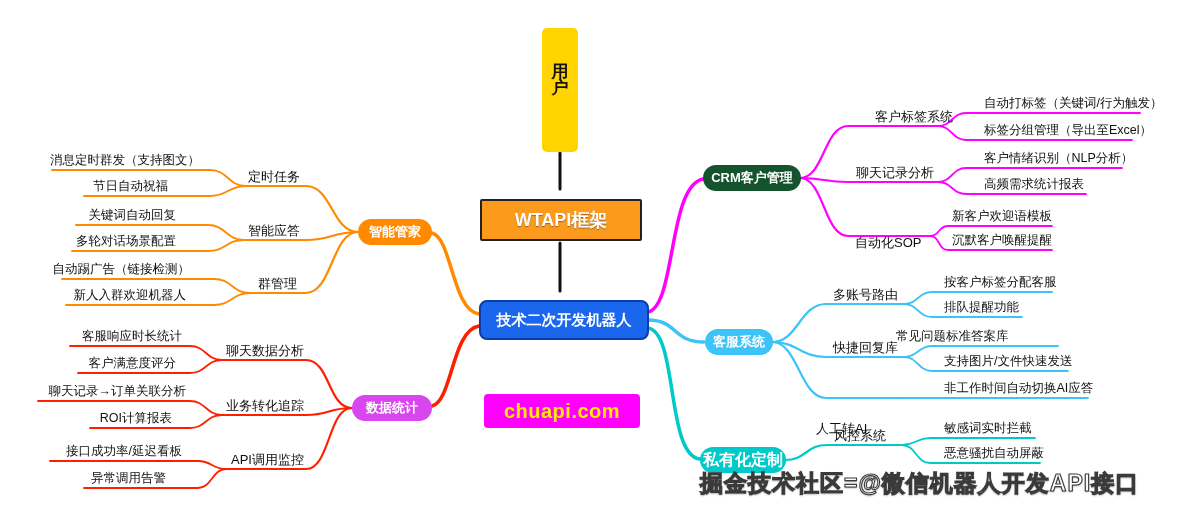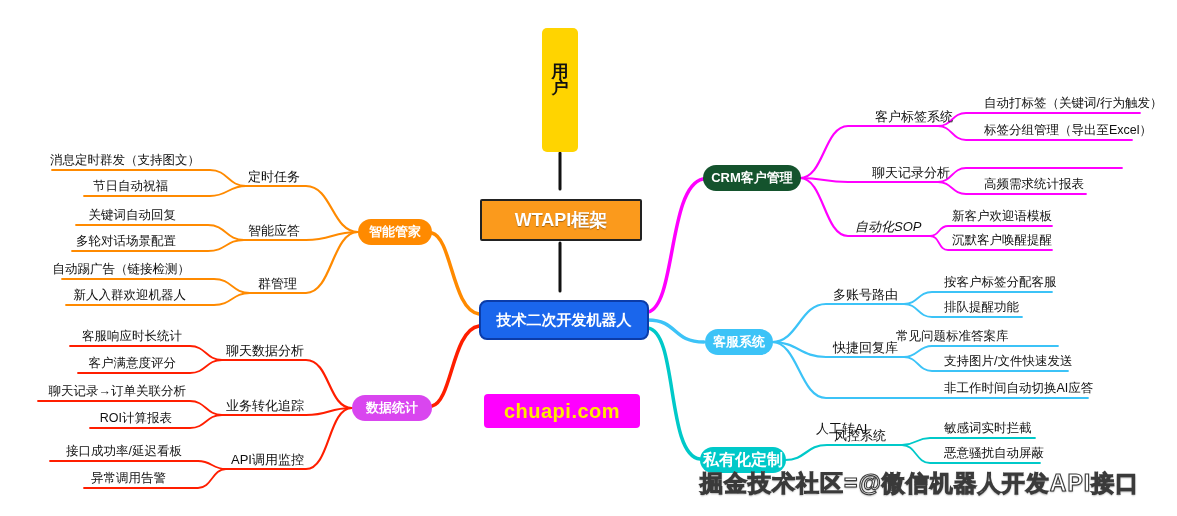--- a/index.html
+++ b/index.html
@@ -140,25 +140,26 @@
   <div class="sub" style="right:873px;top:451px;">API调用监控</div>
 
   <div class="leaf" style="right:995px;top:328px;">客服响应时长统计</div>
   <div class="leaf" style="right:1001px;top:355px;">客户满意度评分</div>
   <div class="leaf" style="right:991px;top:383px;">聊天记录→订单关联分析</div>
   <div class="leaf" style="right:1005px;top:410px;">ROI计算报表</div>
   <div class="leaf" style="right:995px;top:443px;">接口成功率/延迟看板</div>
   <div class="leaf" style="right:1011px;top:470px;">异常调用告警</div>
 
   <div class="sub" style="left:855px;top:108px;margin-left:20px;">客户标签系统</div>
-  <div class="sub" style="left:856px;top:164px;margin-left:16px;">聊天记录分析</div>
-  <div class="sub" style="left:855px;top:218px;font-style:italic;">自动化SOP</div>
+  <div class="sub" style="left:856px;top:164px;">聊天记录分析</div>
+  <div class="sub" style="left:855px;top:234px;">自动化SOP</div>
 
   <div class="leaf" style="left:984px;top:95px;">自动打标签（关键词/行为触发）</div>
   <div class="leaf" style="left:984px;top:122px;">标签分组管理（导出至Excel）</div>
+  <div class="leaf" style="left:984px;top:150px;">客户情绪识别（NLP分析）</div>
   <div class="leaf" style="left:984px;top:176px;">高频需求统计报表</div>
   <div class="leaf" style="left:952px;top:208px;">新客户欢迎语模板</div>
   <div class="leaf" style="left:952px;top:232px;">沉默客户唤醒提醒</div>
 
   <div class="sub" style="left:833px;top:286px;">多账号路由</div>
   <div class="sub" style="left:833px;top:339px;">快捷回复库</div>
   <div class="sub" style="left:816px;top:380px;margin-top:40px;">人工转AI</div>
 
   <div class="leaf" style="left:944px;top:274px;">按客户标签分配客服</div>
   <div class="leaf" style="left:944px;top:299px;">排队提醒功能</div>

